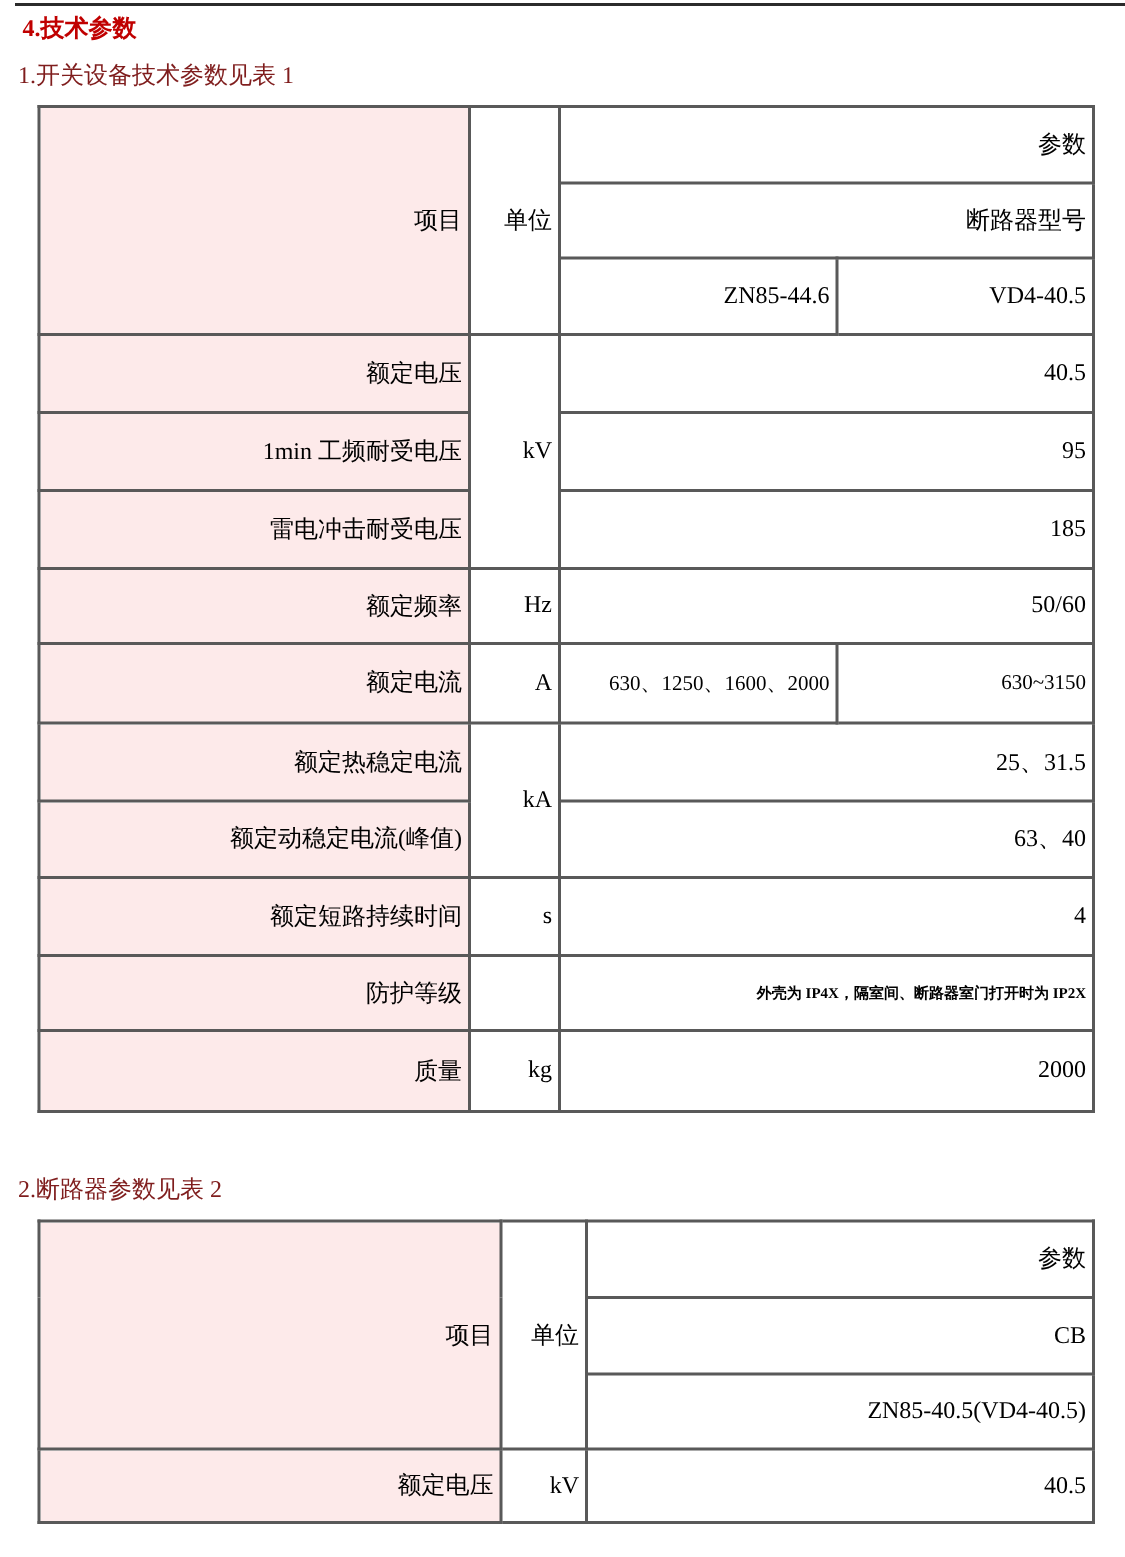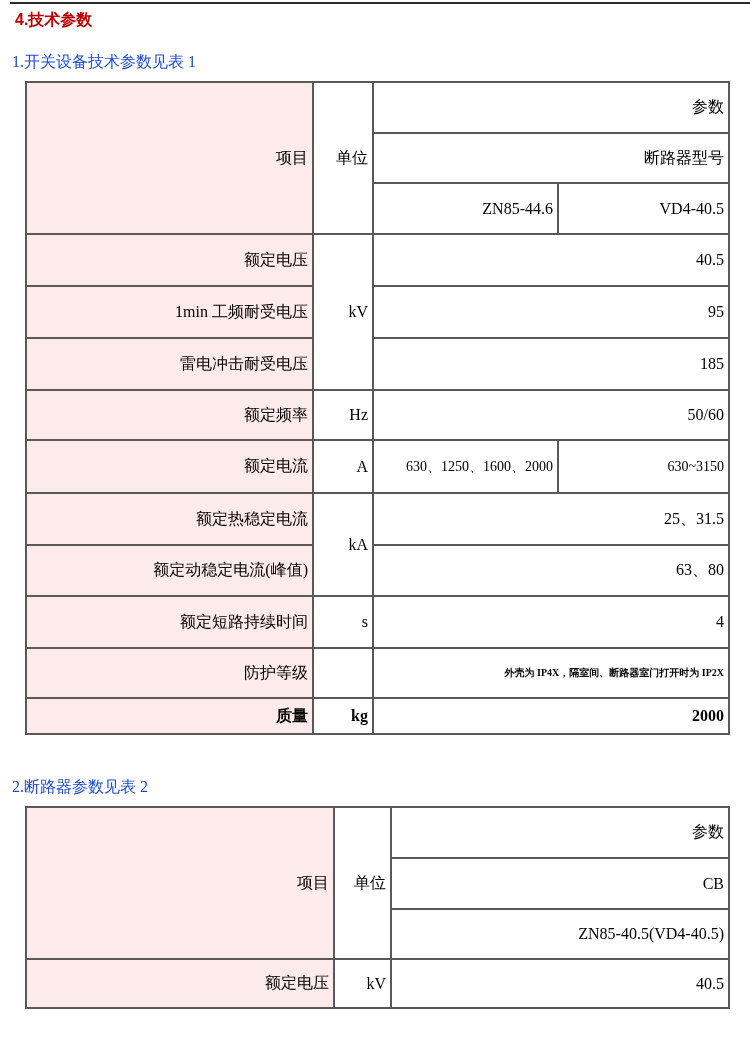--- a/index.html
+++ b/index.html
@@ -14,48 +14,48 @@
     background:#ffffff;color:#000;
     font-family:"Liberation Serif","DejaVu Serif",serif;
     overflow:hidden;position:relative;
   }
   .top-rule{
     position:absolute;top:2px;left:10px;width:740px;height:2px;
     background:#2b2b2b;
   }
   .doc-title{
     margin:10px 0 0 15px;
-    font-family:Liberation Sans, sans-serif;
+    font-family:Liberation Serif, serif;
     font-size:16px;font-weight:bold;color:var(--accent-red);
     line-height:20px;
   }
   .sec-head{
-    margin:22px 0 9px 12px;
-    font-size:16px;line-height:20px;color:#1d4ed8;
+    margin:11px 0 9px 12px;
+    font-size:16px;line-height:20px;color:#7f1d1d;
   }
   .sec-head.second{
     margin-top:42px;margin-bottom:9px;
   }
   table.spec{
     border-collapse:collapse;table-layout:fixed;
     margin-left:25px;width:703px;
     font-size:16px;
   }
   table.spec td{
     border:2px solid var(--border-gray);
     text-align:right;vertical-align:middle;
     padding:4px 4px;
     overflow:hidden;
   }
   td.pink{background:var(--cell-pink);margin-top:46px;}
   .t1 tr{height:52px;}
   .t1 tr.hrow{height:51px;}
   .t1 tr.hrow2{height:50px;}
   .t1 tr.r-protect{height:50px;}
-  .t1 tr.r-mass{height:36px;font-weight:bold;}
+  .t1 tr.r-mass{height:54px;}
   .t2 tr{height:51px;}
   .t2 tr.hrow3{height:50px;}
   .t2 tr.datarow{height:49px;}
   td.smallval{font-size:14px;margin-top:28px;}
   td.longval{font-size:10px;font-weight:bold;}
 </style>
 </head>
 <body>
 
 <div class="top-rule"></div>
@@ -109,21 +109,21 @@
     <td class="smallval">630、1250、1600、2000</td>
     <td class="smallval">630~3150</td>
   </tr>
   <tr>
     <td class="pink">额定热稳定电流</td>
     <td rowspan="2">kA</td>
     <td colspan="2">25、31.5</td>
   </tr>
   <tr class="hrow">
     <td class="pink">额定动稳定电流(峰值)</td>
-    <td colspan="2">63、80</td>
+    <td colspan="2">63、40</td>
   </tr>
   <tr>
     <td class="pink">额定短路持续时间</td>
     <td>s</td>
     <td colspan="2">4</td>
   </tr>
   <tr class="r-protect">
     <td class="pink">防护等级</td>
     <td></td>
     <td colspan="2" class="longval">外壳为 IP4X，隔室间、断路器室门打开时为 IP2X</td>

